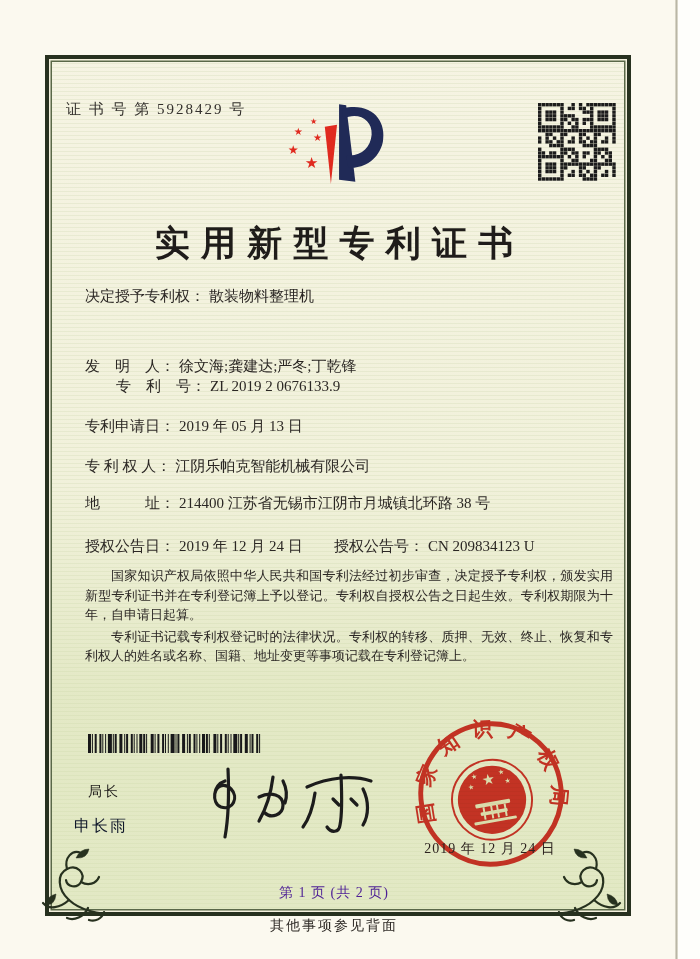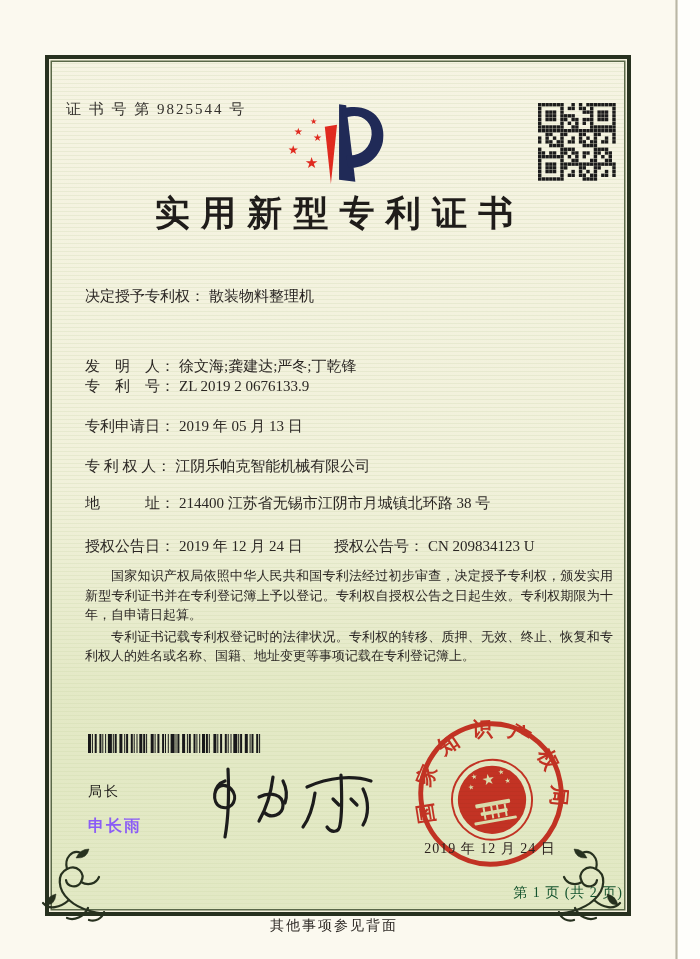--- a/index.html
+++ b/index.html
@@ -33,50 +33,50 @@
   .cert-no{
     position:absolute;left:66px;top:100px;
     font-size:15px;letter-spacing:2px;color:#33302c;
   }
   .logo{position:absolute;left:280px;top:98px;width:112px;height:90px;}
   .logo .red{fill:var(--logo-red,#e02a1f);}
   .logo .navy{fill:var(--logo-navy,#202a57);}
   .logo text{font-family:"DejaVu Sans",sans-serif;fill:var(--logo-red,#e02a1f);}
   .qr{position:absolute;left:538px;top:103px;width:78px;height:78px;fill:#1b1b1b;}
   .title{
-    position:absolute;left:45px;top:190px;width:578px;margin:0;
+    position:absolute;left:45px;top:220px;width:578px;margin:0;
     text-align:center;font-size:35px;font-weight:700;color:#1f1c1a;
     letter-spacing:0.32em;text-indent:0.32em;
   }
   .fields{position:absolute;left:85px;top:287px;width:528px;height:275px;font-size:15px;color:#2b2724;}
   .field-row{position:absolute;left:0;width:528px;height:20px;white-space:nowrap;}
-  .r0{top:0;} .r1{top:49px;margin-top:21px;} .r2{top:90px;} .r3{top:130px;} .r4{top:170px;} .r5{top:207px;} .r6{top:250px;}
+  .r0{top:0;} .r1{top:49px;margin-top:21px;} .r2{top:90px;margin-left:31px;} .r3{top:130px;} .r4{top:170px;} .r5{top:207px;} .r6{top:250px;}
   .field-row .val{margin-left:4px;}
   .grant-no-group{position:absolute;left:249px;top:0;}
   .paras{position:absolute;left:85px;top:566px;width:528px;color:#2b2724;}
   .paras p{margin:0 0 2px 0;font-size:13px;line-height:19.5px;text-indent:2em;text-align:justify;}
   .barcode{position:absolute;left:88px;top:734px;width:174px;height:19px;fill:#18181a;}
   .director-label{position:absolute;left:88px;top:783px;font-size:14px;color:#262320;letter-spacing:2px;}
-  .director-name{position:absolute;left:88px;top:816px;font-size:16px;color:#8b5cf6;letter-spacing:2px;font-weight:bold;}
+  .director-name{position:absolute;left:74px;top:816px;font-size:16px;color:#0f172a;letter-spacing:2px;}
   .signature{position:absolute;left:195px;top:763px;width:185px;height:78px;}
   .signature path{stroke:#1c1c1c;stroke-width:3.2;fill:none;stroke-linecap:round;stroke-linejoin:round;}
   .seal{position:absolute;left:413px;top:716px;width:156px;height:156px;mix-blend-mode:multiply;opacity:0.93;}
   .seal-svg{width:156px;height:156px;}
   .seal-ring{fill:none;stroke:var(--seal-red,#d9281e);stroke-width:5;}
   .seal-emblem-ring{fill:none;stroke:var(--seal-red,#d9281e);stroke-width:2;}
   .seal-emblem{fill:var(--seal-red,#d9281e);}
   .seal-cream{fill:#f6f1dd;}
   .seal-text{fill:var(--seal-red,#d9281e);font-size:21px;font-weight:700;letter-spacing:14px;}
   .seal-date{
     position:absolute;left:400px;top:840px;width:180px;text-align:center;
     font-size:14px;color:#2e2420;letter-spacing:1px;
   }
   .page-footer{
-    position:absolute;left:45px;top:884px;width:578px;text-align:right;
-    font-size:14px;color:#14532d;letter-spacing:1px;
+    position:absolute;left:45px;top:884px;width:578px;text-align:center;
+    font-size:14px;color:#4c1d95;letter-spacing:1px;
   }
   .back-note{
     position:absolute;left:45px;top:917px;width:578px;text-align:center;
     font-size:14px;color:#2e2a26;letter-spacing:2px;
   }
   .flourish{position:absolute;width:100px;height:80px;}
   .fl-left{left:36px;top:842px;}
   .fl-right{left:527px;top:842px;transform:scaleX(-1);}
   .flourish path{stroke:var(--border-green,#27311f);}
   .flourish .ln{fill:none;stroke-width:2.2;stroke-linecap:round;}
@@ -84,21 +84,21 @@
 </style>
 </head>
 <body>
 
 <div class="page">
   <div class="page-margin-right"></div>
   <div class="page-edge"></div>
 
   <div class="frame"></div>
 
-  <div class="cert-no">证 书 号 第 9825544 号</div>
+  <div class="cert-no">证 书 号 第 5928429 号</div>
 
   <svg class="logo" viewBox="0 0 110 88">
     <text x="33" y="25" font-size="8" text-anchor="middle">★</text>
     <text x="18" y="36" font-size="10" text-anchor="middle">★</text>
     <text x="37" y="42" font-size="10" text-anchor="middle">★</text>
     <text x="13" y="55" font-size="12" text-anchor="middle">★</text>
     <text x="31" y="69" font-size="15" text-anchor="middle">★</text>
     <polygon class="red" points="44,28 56,26 50,84"></polygon>
     <polygon class="navy" points="58,6 65,7 74,82 58,80"></polygon>
     <path class="navy" d="M61,10 C90,3 105,22 101,43 C97,62 79,70 67,68 L65,56 C79,58 89,49 90,36 C91,21 77,13 62,20 Z"></path>

